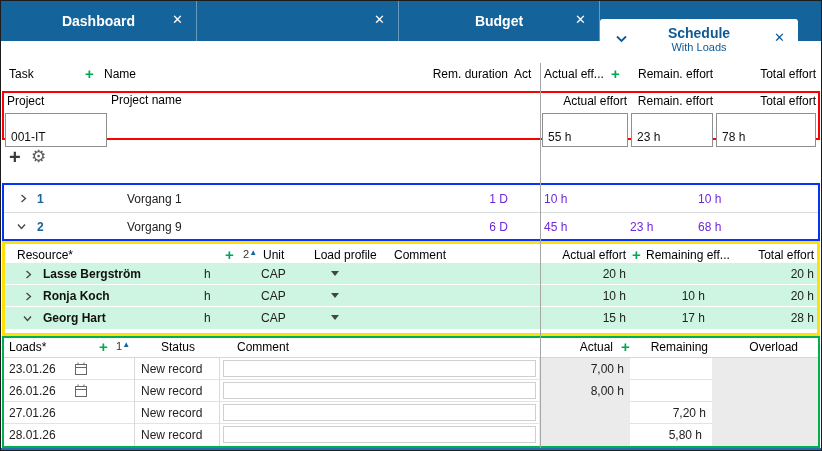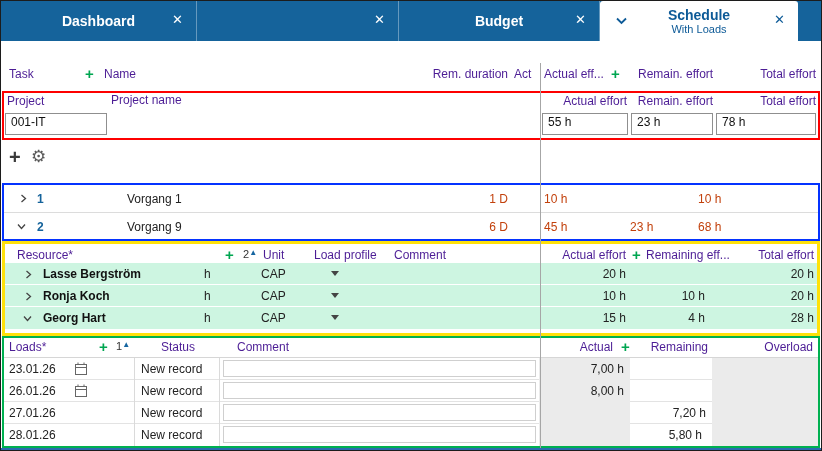--- a/index.html
+++ b/index.html
@@ -6,55 +6,55 @@
   .stage{position:relative;width:822px;height:451px;border:1px solid #1c1c1c;background:#fff;
          font-family:"Liberation Sans",sans-serif;overflow:hidden;box-sizing:border-box;}
   .stage *{box-sizing:border-box;}
 
   
   .tabbar{position:absolute;top:0;left:0;width:100%;height:40px;background:#15639B;display:flex;}
   .tab{position:relative;height:40px;display:flex;align-items:center;justify-content:center;color:#fff;
        border-right:1px solid rgba(255,255,255,.35);cursor:pointer;}
   .tab-label{font-size:14px;font-weight:bold;white-space:nowrap;text-align:right;}
   .tab-close{position:absolute;right:13px;top:12px;font-size:13px;line-height:1;cursor:pointer;}
-  .tab.active{background:#fff;border-right:none;border-radius:3px 3px 0 0;}
+  .tab.active{background:#fff;border-right:none;border-radius:3px 3px 0 0;margin-top:18px;}
   .tab.active .tab-label,.tab.active .tab-sub,.tab.active .tab-close{color:#0D5A97;}
   .tab-stack{display:flex;flex-direction:column;align-items:center;line-height:1.15;}
   .tab-sub{font-size:11px;}
   .tab-chevron{position:absolute;left:15px;top:16px;line-height:0;}
   .tab-filler{flex:1;}
 
   
   .grid-header{position:absolute;top:62px;left:0;width:822px;height:26px;}
-  .lbl{position:absolute;top:4px;font-size:12px;color:#4c1d95;white-space:nowrap;}
+  .lbl{position:absolute;top:4px;font-size:12px;color:#000000;white-space:nowrap;}
   .lbl.r,.val.r,.rval.r{text-align:right;}
   .plus{position:absolute;top:3px;color:#00A651;font-weight:bold;font-size:15px;line-height:1.1;cursor:pointer;}
   .sort{position:absolute;font-size:11px;color:#333;cursor:pointer;white-space:nowrap;}
   .sort .arrow{font-size:8px;color:#1565A0;vertical-align:3px;}
 
   
   .sec{position:absolute;left:1px;width:818px;}
   .sec-project{top:90px;height:49px;border:2px solid #FE0000;}
   .sec-tasks{top:182px;height:58px;border:2px solid #0433FF;}
   .sec-res{top:240px;height:95px;border:3px solid #FFE10A;}
   .sec-rec{top:335px;height:112px;border:2px solid #00B050;}
 
   .inp{position:absolute;top:20px;height:22px;border:1px solid #8f8f8f;background:#fff;font-size:12px;color:#111;
-       padding:1px 5px;white-space:nowrap;overflow:hidden;cursor:text;}
+       padding:16px 5px;white-space:nowrap;overflow:hidden;cursor:text;}
 
   .tool-plus{position:absolute;left:8px;top:146px;font-size:20px;font-weight:bold;color:#3a3a3a;line-height:1;cursor:pointer;}
   .tool-gear{position:absolute;left:30px;top:147px;font-size:17px;color:#5a5a5a;line-height:1;cursor:pointer;}
 
   
   .trow{position:relative;height:27px;cursor:pointer;}
   .trow+.trow{border-top:1px solid #dcdcdc;}
   .chev{position:absolute;line-height:0;cursor:pointer;}
   .tnum{position:absolute;left:33px;top:7px;font-size:12px;font-weight:bold;color:#15639B;}
   .tname{position:absolute;left:123px;top:7px;font-size:12px;color:#222;}
-  .val{position:absolute;top:7px;font-size:12px;color:#c2410c;white-space:nowrap;}
+  .val{position:absolute;top:7px;font-size:12px;color:#6d28d9;white-space:nowrap;}
 
   
   .sec-head{position:relative;height:19px;}
   .rrow{position:relative;height:22px;background:#CDF5E1;border-bottom:1px solid #fff;cursor:pointer;}
   .rrow:last-child{border-bottom:none;}
   .rname{position:absolute;left:38px;top:4px;font-size:12px;font-weight:bold;color:#111;white-space:nowrap;}
   .rval{position:absolute;top:4px;font-size:12px;color:#222;white-space:nowrap;}
   .dd{position:absolute;top:8px;line-height:0;cursor:pointer;}
 
   
@@ -198,36 +198,36 @@
       <span class="chev" style="left:18px;top:8px"><svg width="9" height="7" viewBox="0 0 9 7">
             <polyline points="1,1.5 4.5,5.5 8,1.5" fill="none" stroke="#444" stroke-width="1.3"></polyline>
           </svg></span>
       <span class="rname">Georg Hart</span>
       <span class="rval" style="left:199px">h</span>
       <span class="rval" style="left:256px">CAP</span>
       <span class="dd" style="left:326px"><svg width="8" height="5" viewBox="0 0 8 5">
             <polygon points="0,0 8,0 4,5" fill="#444"></polygon>
           </svg></span>
       <span class="rval r" style="left:521px;width:100px">15 h</span>
-      <span class="rval r" style="left:600px;width:100px">4 h</span>
+      <span class="rval r" style="left:600px;width:100px">17 h</span>
       <span class="rval r" style="left:709px;width:100px">28 h</span>
     </div>
   </div>
 
   <div class="sec sec-rec">
     <div class="sec-head rec-head">
       <span class="lbl" style="left:5px;top:2px">Loads*</span>
       <span class="plus" style="left:95px;top:1px">+</span>
       <span class="sort" style="left:112px;top:2px"><span>1</span><span class="arrow">▲</span></span>
       <span class="lbl" style="left:157px;top:2px">Status</span>
       <span class="lbl" style="left:233px;top:2px">Comment</span>
       <span class="lbl r" style="left:509px;top:2px;width:100px">Actual</span>
       <span class="plus" style="left:617px;top:1px">+</span>
       <span class="lbl r" style="left:604px;top:2px;width:100px">Remaining</span>
-      <span class="lbl r" style="left:709px;top:2px;width:100px">Overload</span>
+      <span class="lbl r" style="left:694px;top:2px;width:100px">Overload</span>
     </div>
 
     <div class="drow">
       <span class="dval" style="left:5px">23.01.26</span>
       <span class="cal" style="left:71px"><svg width="12" height="13" viewBox="0 0 12 13">
             <rect x="0.5" y="2.5" width="11" height="10" fill="#fff" stroke="#666"></rect>
             <line x1="0.5" y1="5.5" x2="11.5" y2="5.5" stroke="#666"></line>
             <line x1="3" y1="0.5" x2="3" y2="3" stroke="#666"></line>
             <line x1="9" y1="0.5" x2="9" y2="3" stroke="#666"></line>
           </svg></span>

